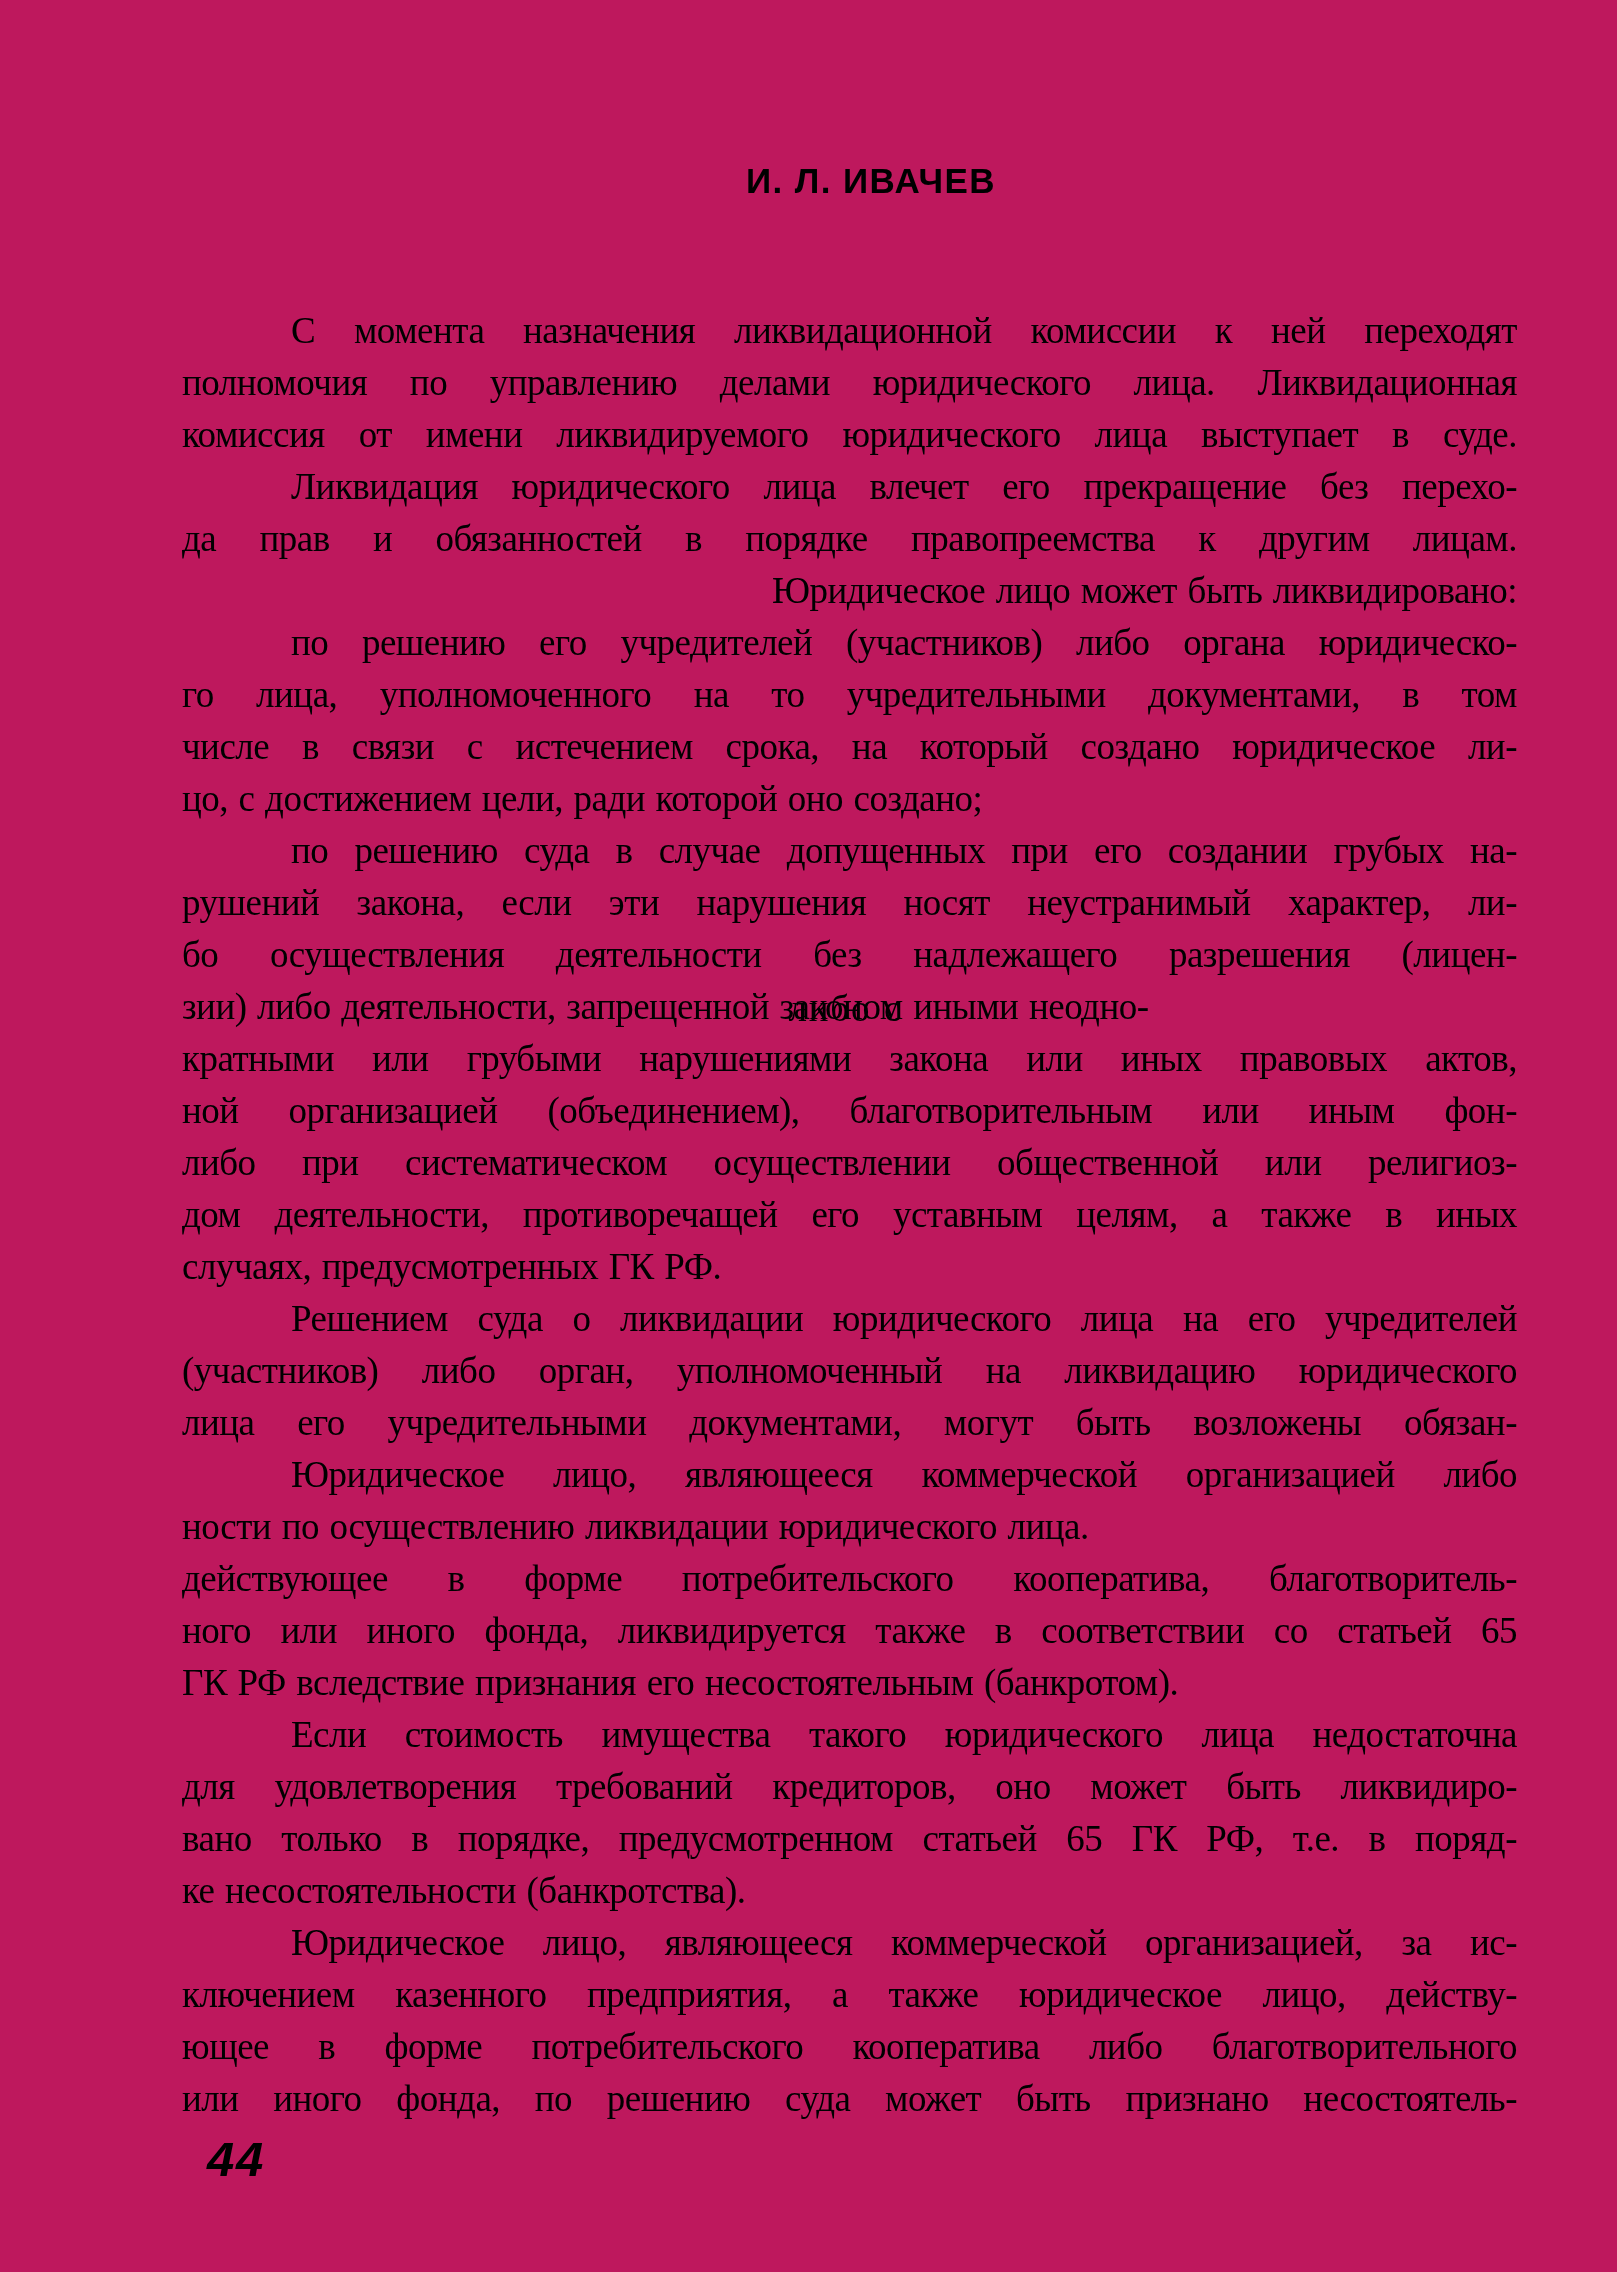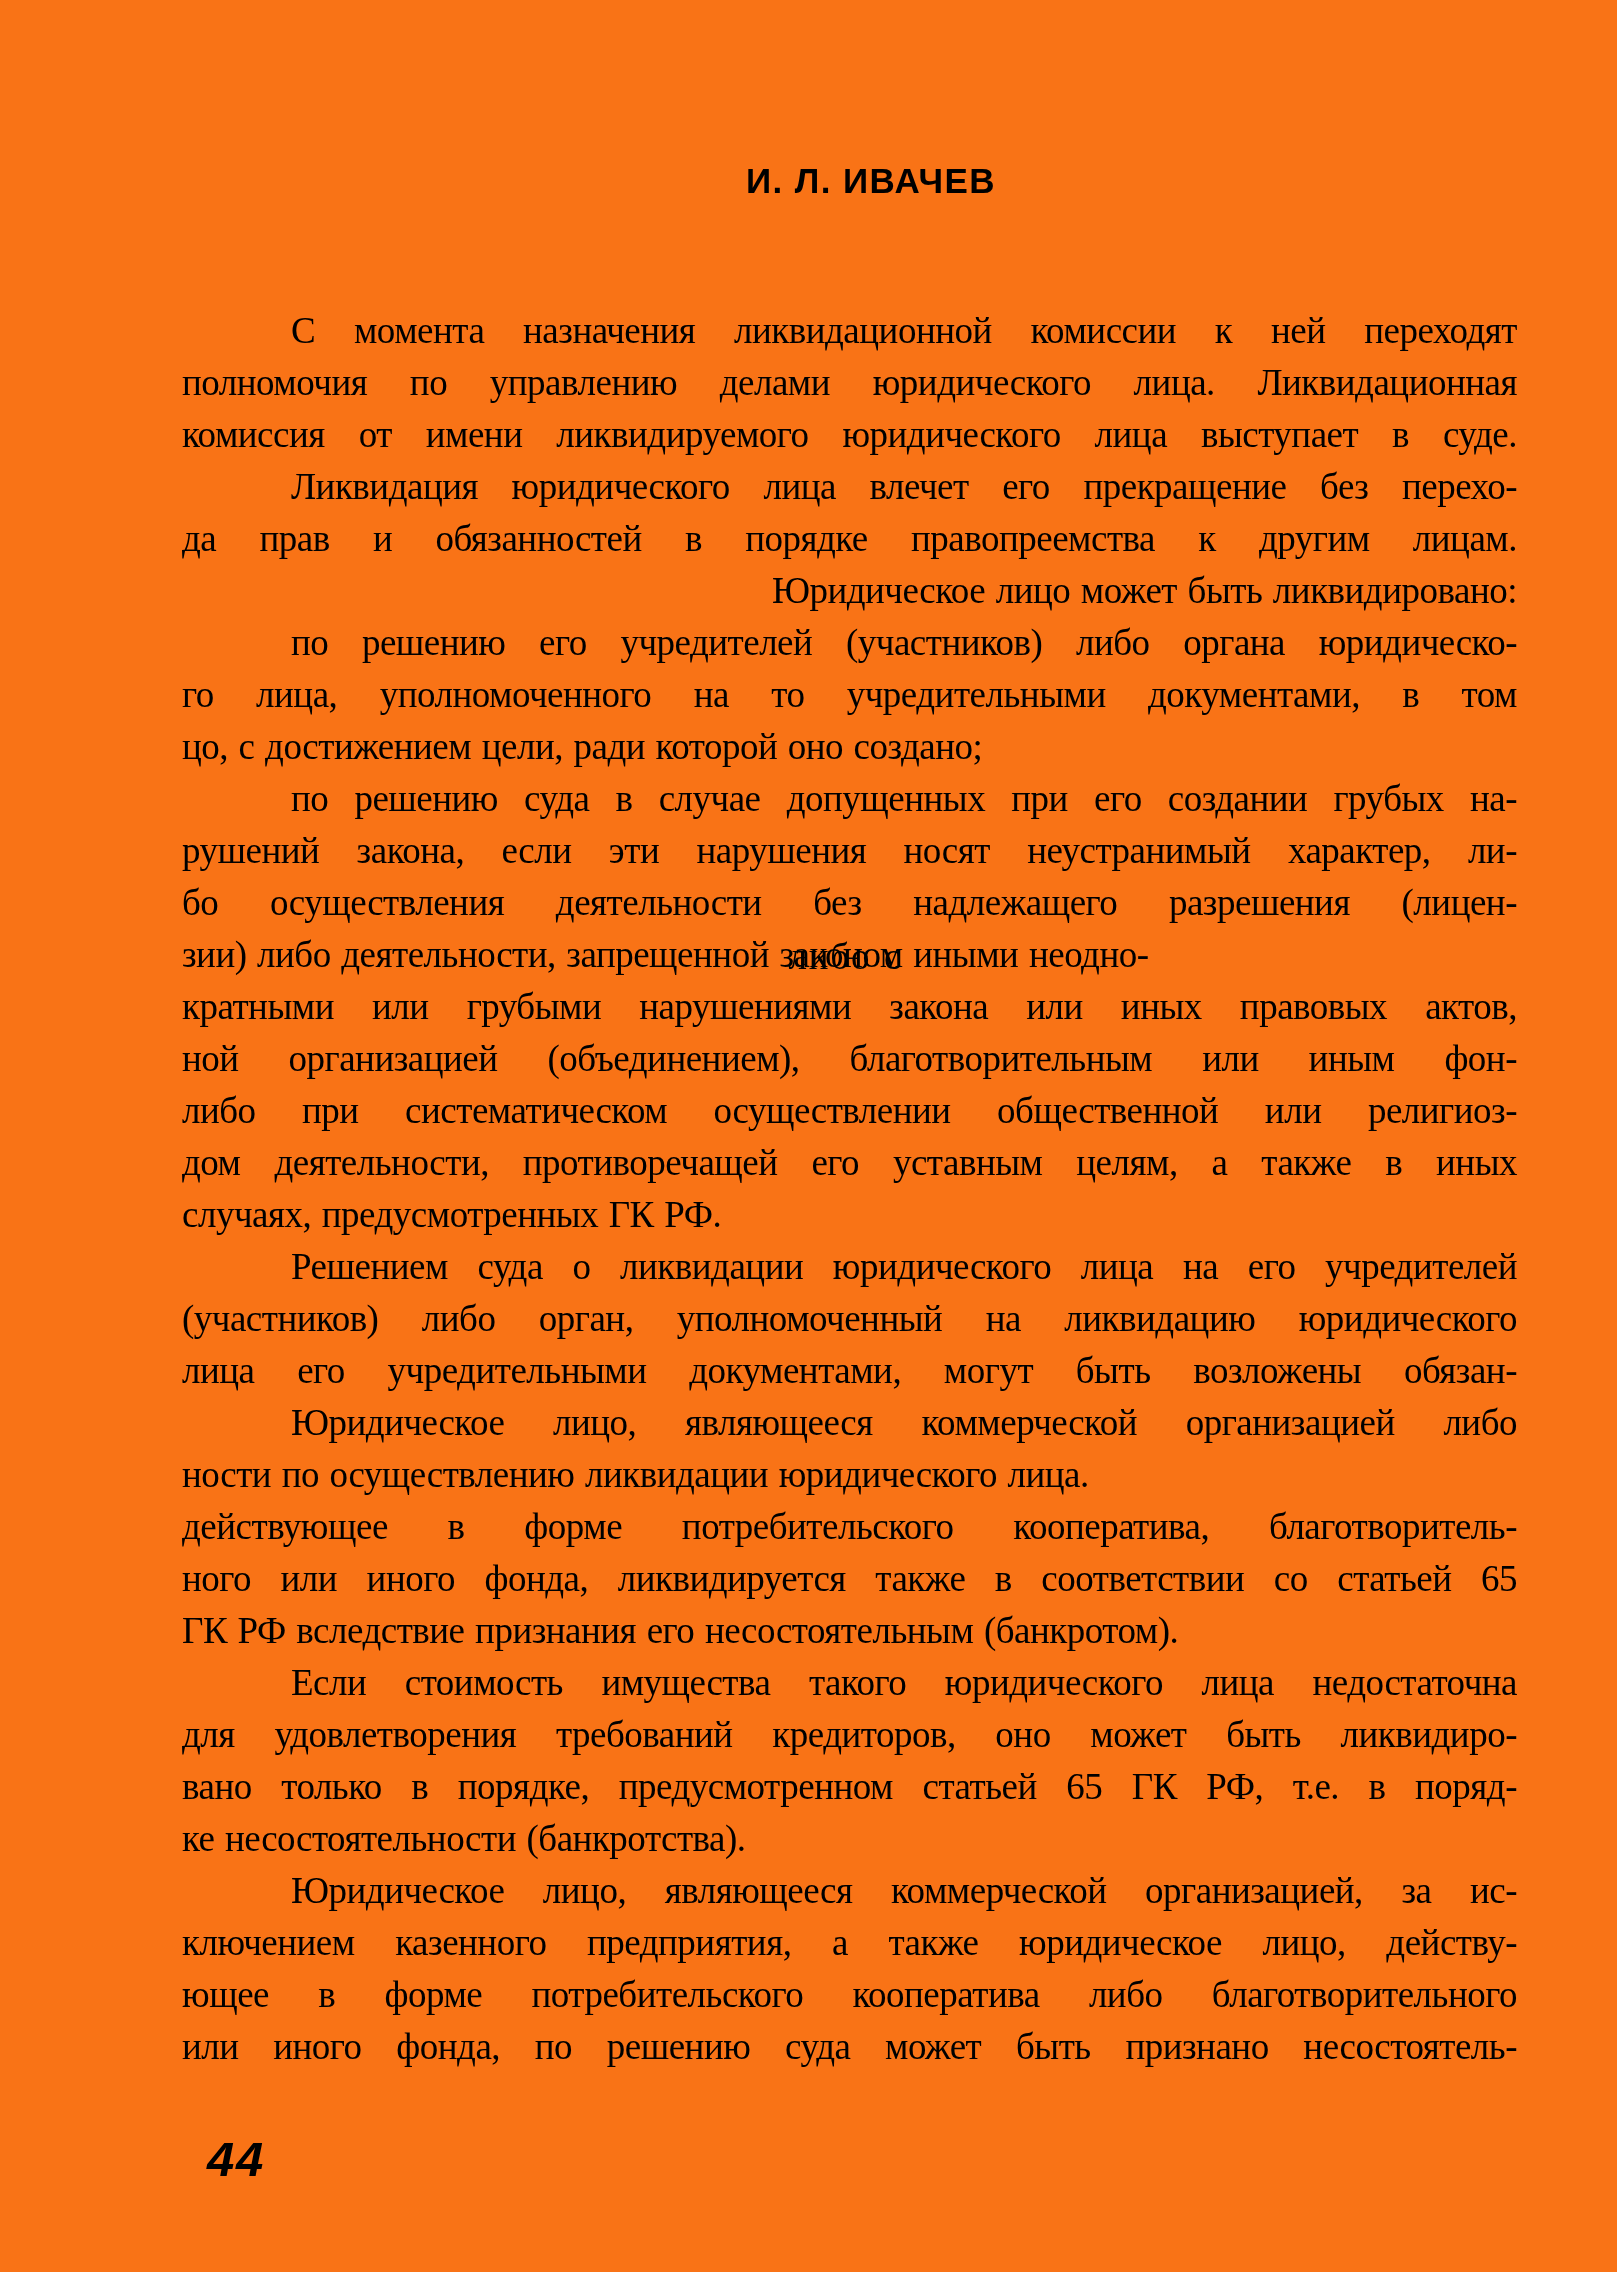--- a/index.html
+++ b/index.html
@@ -8,21 +8,21 @@
     height: 2273px;
     position: relative;
     background: #ffffff;
     color: #000000;
     font-family: "Liberation Serif", serif;
     overflow: hidden;
   }
   .page {
     position: absolute;
     inset: 0;
-    background: #f97316;
+    background: #be185d;
   }
   .author-header {
     position: absolute;
     top: 163px;
     left: 746px;
     font-family: "Liberation Sans", sans-serif;
     font-weight: 700;
     font-size: 35px;
     line-height: 36px;
     letter-spacing: 1.4px;
@@ -84,20 +84,21 @@
 
   <div class="text-block" id="text-block">
       <div class="line indent justify">С момента назначения ликвидационной комиссии к ней переходят</div>
       <div class="line justify">полномочия по управлению делами юридического лица. Ликвидационная</div>
       <div class="line justify">комиссия от имени ликвидируемого юридического лица выступает в суде.</div>
       <div class="line indent justify">Ликвидация юридического лица влечет его прекращение без перехо-</div>
       <div class="line justify">да прав и обязанностей в порядке правопреемства к другим лицам.</div>
       <div class="line indent">Юридическое лицо может быть ликвидировано:</div>
       <div class="line indent justify">по решению его учредителей (участников) либо органа юридическо-</div>
       <div class="line justify">го лица, уполномоченного на то учредительными документами, в том</div>
+      <div class="line justify">числе в связи с истечением срока, на который создано юридическое ли-</div>
       <div class="line">цо, с достижением цели, ради которой оно создано;</div>
       <div class="line indent justify">по решению суда в случае допущенных при его создании грубых на-</div>
       <div class="line justify">рушений закона, если эти нарушения носят неустранимый характер, ли-</div>
       <div class="line justify">бо осуществления деятельности без надлежащего разрешения (лицен-</div>
       <div class="line"><span class="keep-space">зии) либо деятельности, запрещенной </span><span class="overlap-cluster"><span>законом</span><span class="overlap-over">либо с</span></span><span class="keep-space"> иными неодно-</span></div>
       <div class="line justify">кратными или грубыми нарушениями закона или иных правовых актов,</div>
       <div class="line justify">ной организацией (объединением), благотворительным или иным фон-</div>
       <div class="line justify">либо при систематическом осуществлении общественной или религиоз-</div>
       <div class="line justify">дом деятельности, противоречащей его уставным целям, а также в иных</div>
       <div class="line">случаях, предусмотренных ГК РФ.</div>

